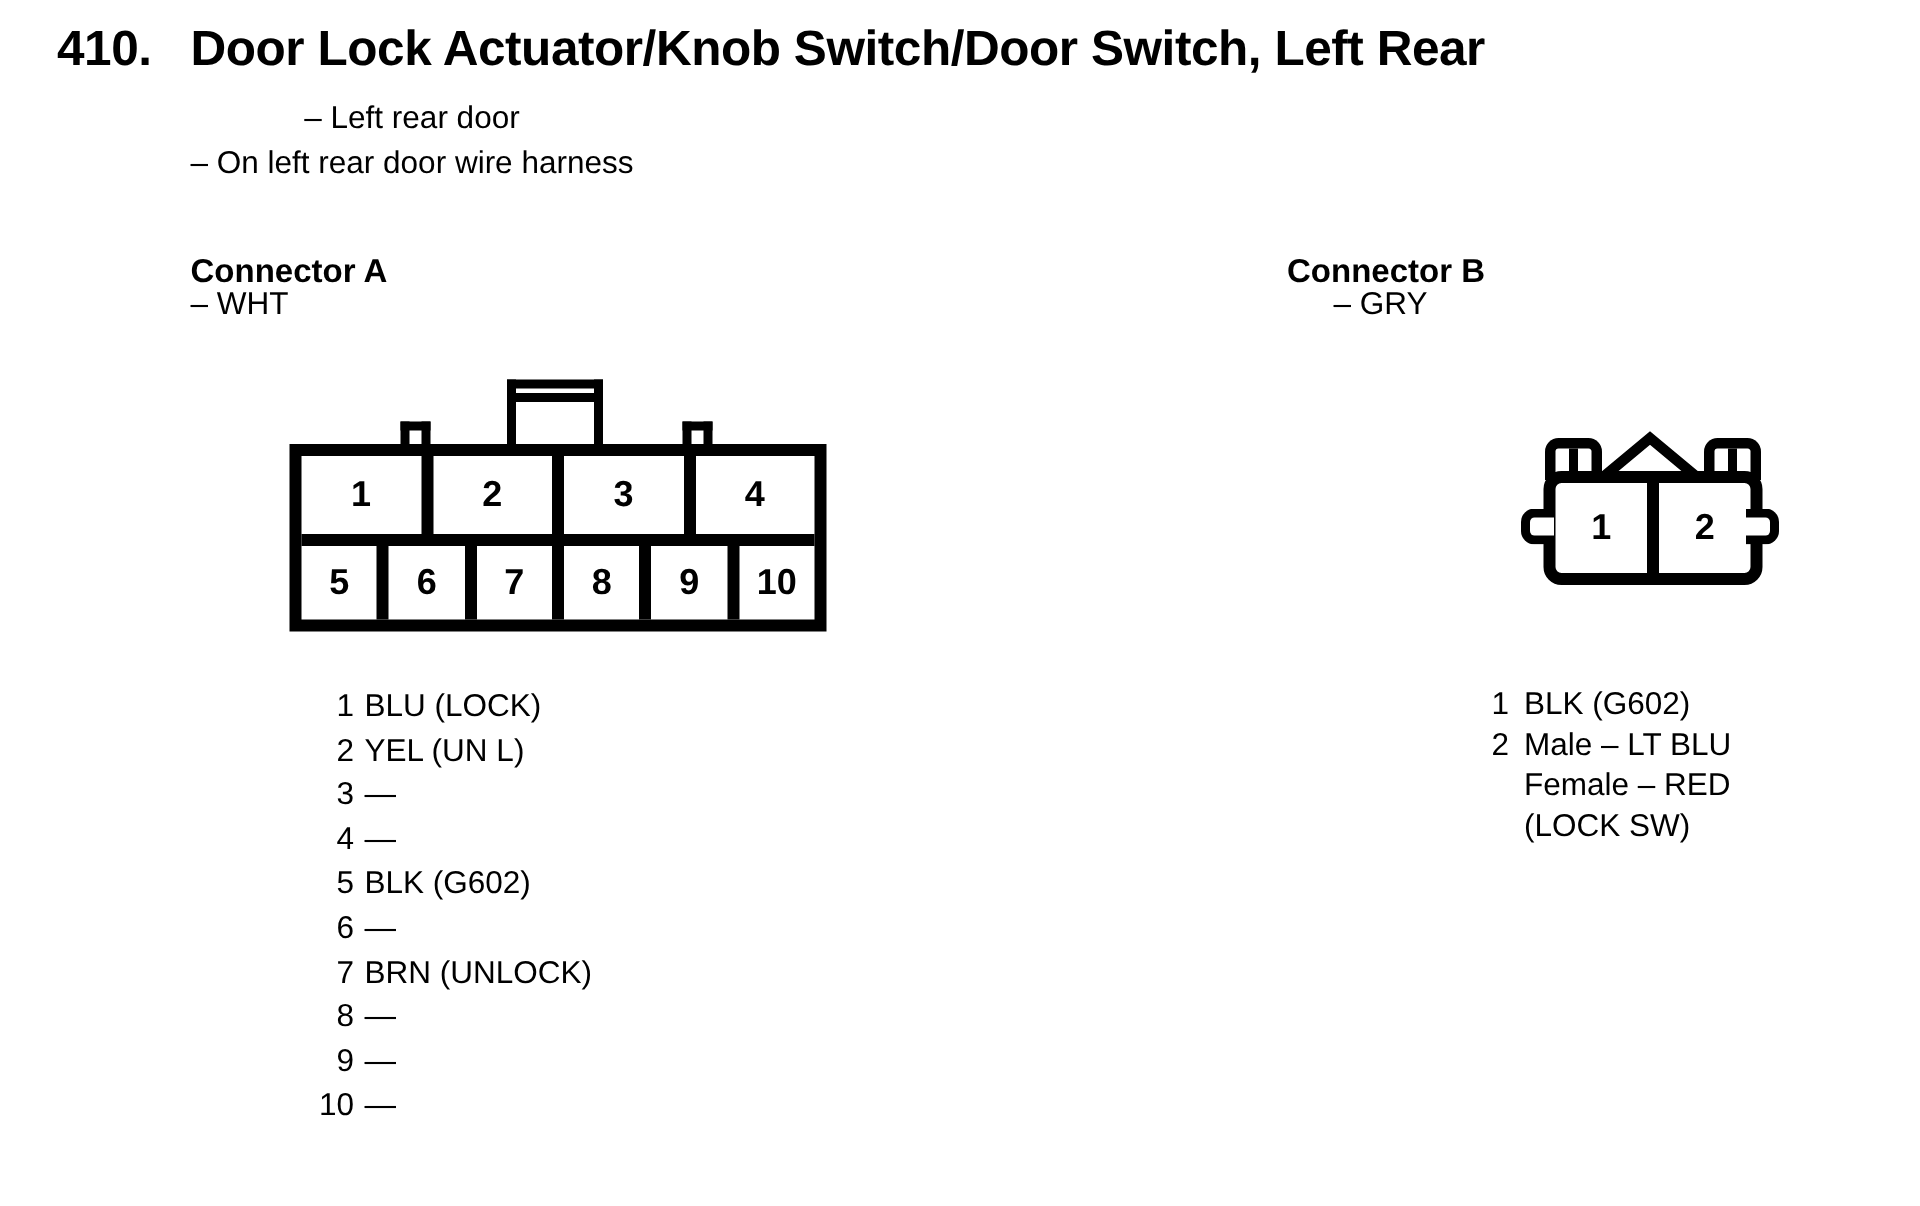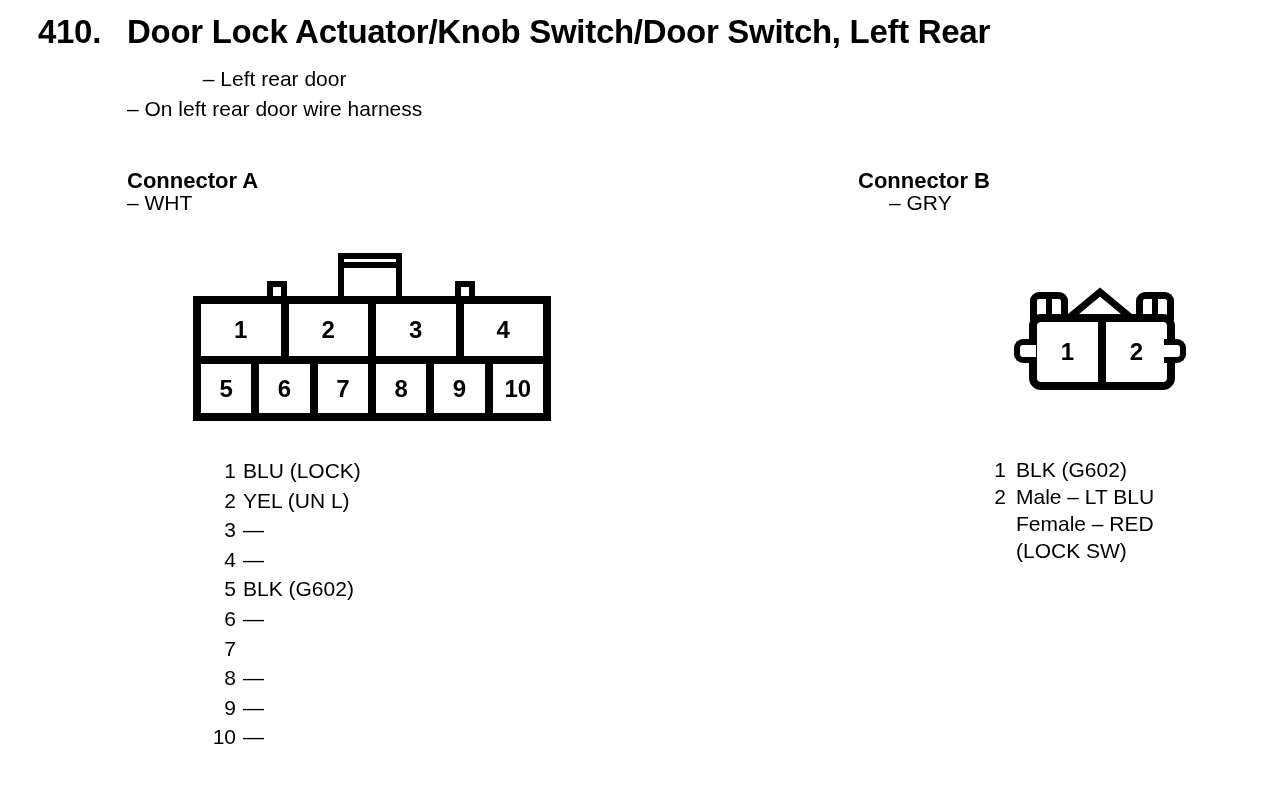--- a/index.html
+++ b/index.html
@@ -136,20 +136,21 @@
   <div class="pin-row">
     <span class="pin-num">5</span>
     <span class="pin-desc">BLK (G602)</span>
   </div>
   <div class="pin-row">
     <span class="pin-num">6</span>
     <span class="pin-desc">—</span>
   </div>
   <div class="pin-row">
     <span class="pin-num">7</span>
+    <span class="pin-desc">BRN (UNLOCK)</span>
   </div>
   <div class="pin-row">
     <span class="pin-num">8</span>
     <span class="pin-desc">—</span>
   </div>
   <div class="pin-row">
     <span class="pin-num">9</span>
     <span class="pin-desc">—</span>
   </div>
   <div class="pin-row">

